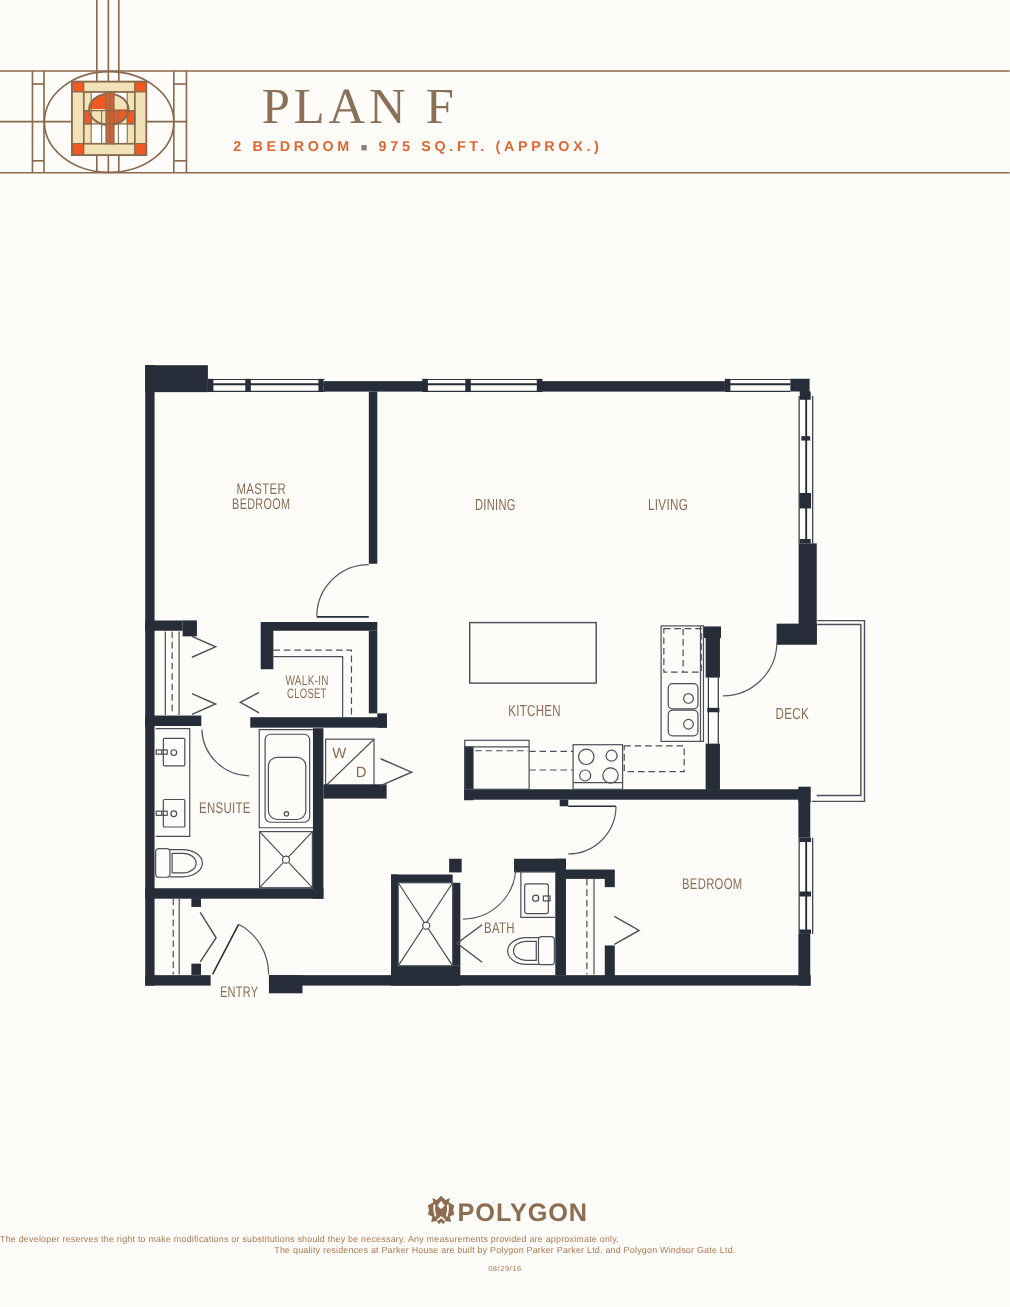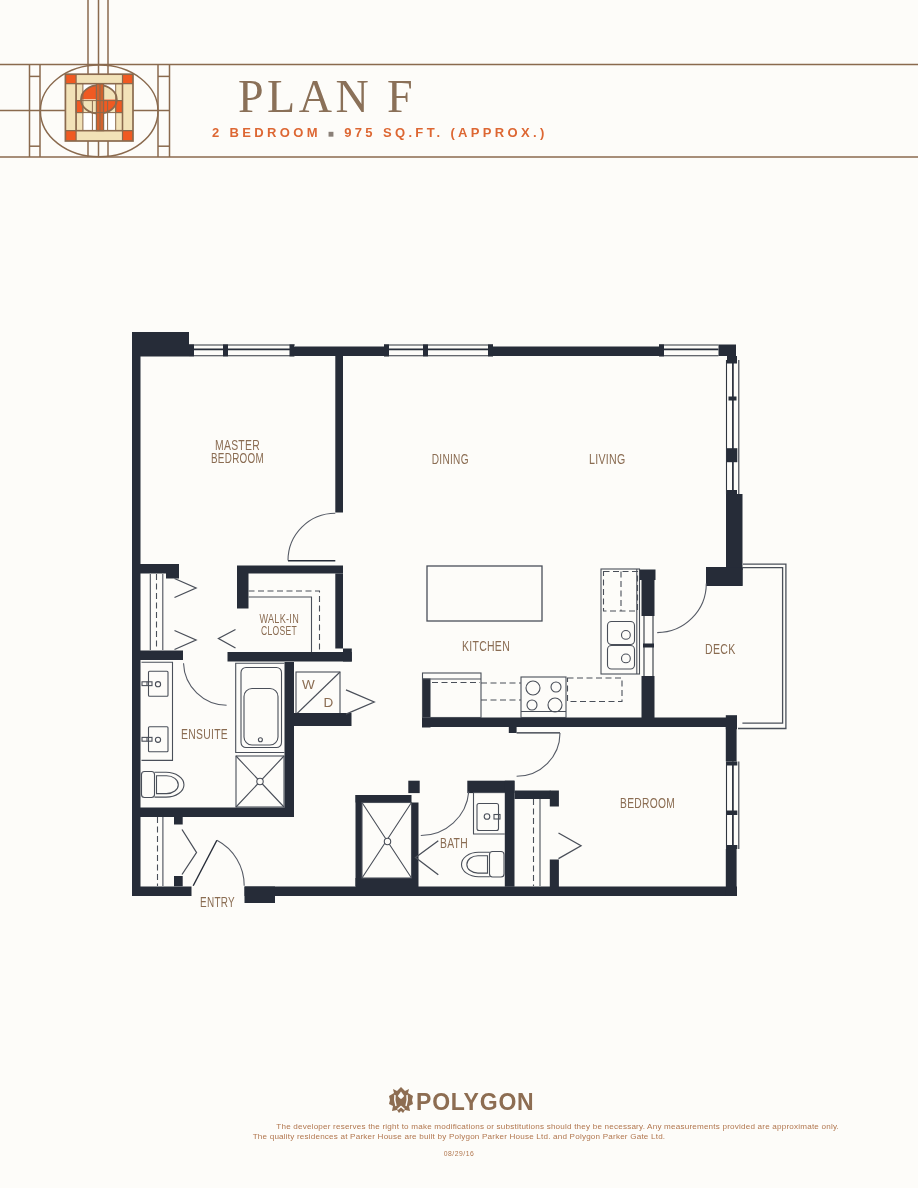--- a/index.html
+++ b/index.html
@@ -2,21 +2,21 @@
 <html><head>
 <meta charset="utf-8">
 <style>
   html,body{margin:0;padding:0;}
   body{width:918px;height:1188px;background:#fdfcf9;font-family:"Liberation Sans",sans-serif;position:relative;overflow:hidden;}
   #page{position:absolute;left:0;top:0;width:918px;height:1188px;}
   .hd-title{position:absolute;left:197px;top:70px;font-family:"Liberation Serif",serif;font-size:46px;color:#8a7058;letter-spacing:3.5px;white-space:nowrap;margin-left:41px;}
   .hd-sub{position:absolute;left:212px;top:125px;font-size:13px;font-weight:bold;color:#dd6733;letter-spacing:3.35px;white-space:nowrap;}
   .hd-sub .blt{color:#8a8078;font-size:10px;}
   .ft-logo{position:absolute;left:416px;top:1089px;font-size:23px;font-weight:bold;color:#8d6d52;letter-spacing:0.8px;}
-  .ft-l1{position:absolute;left:0;top:1122px;width:839px;text-align:right;font-size:8.1px;color:#b1764e;letter-spacing:0.2px;}
+  .ft-l1{position:absolute;left:0;top:1122px;width:839px;text-align:left;font-size:8.1px;color:#b1764e;letter-spacing:0.2px;}
   .ft-l2{position:absolute;left:0;top:1131.5px;width:918px;text-align:center;font-size:8.1px;color:#b1764e;letter-spacing:0.2px;}
   .ft-dt{position:absolute;left:0;top:1150px;width:918px;text-align:center;font-size:6.8px;color:#b1764e;letter-spacing:0.5px;}
 </style>
 </head>
 <body>
 <svg id="page" viewBox="0 0 918 1188" xmlns="http://www.w3.org/2000/svg">
 <defs>
   <style>
     .w{fill:#262c38;}
     .ln{stroke:#4a4f59;stroke-width:1.3;fill:none;}
@@ -413,15 +413,15 @@
 </svg>
 
 <div class="hd-title">PLAN F</div>
 
 <div class="hd-sub">2 BEDROOM <span class="blt">■</span> 975 SQ.FT. (APPROX.)</div>
 
 <div class="ft-logo">POLYGON</div>
 
 <div class="ft-l1">The developer reserves the right to make modifications or substitutions should they be necessary. Any measurements provided are approximate only.</div>
 
-<div class="ft-l2">The quality residences at Parker House are built by Polygon Parker House Ltd. and Polygon Parker Gate Ltd.</div>
+<div class="ft-l2">The quality residences at Parker House are built by Polygon Parker Parker Ltd. and Polygon Windsor Gate Ltd.</div>
 
 <div class="ft-dt">08/29/16</div>
 
 </body></html>

